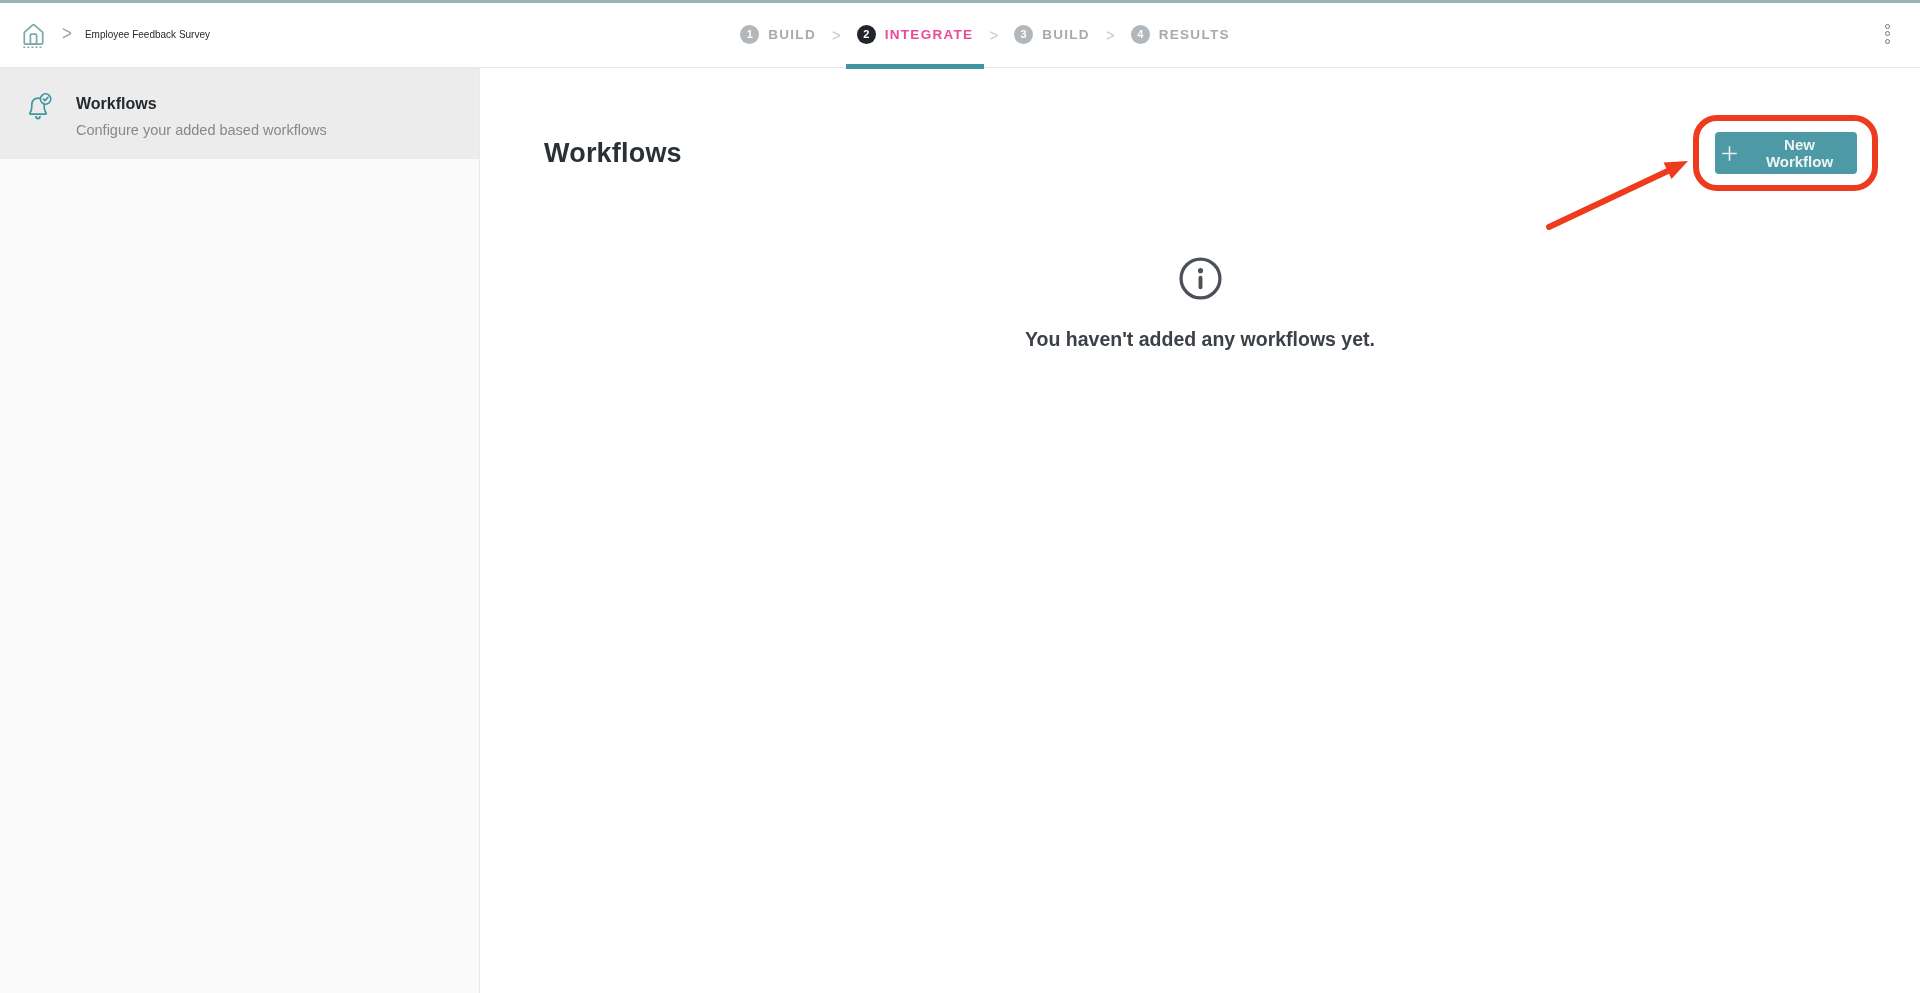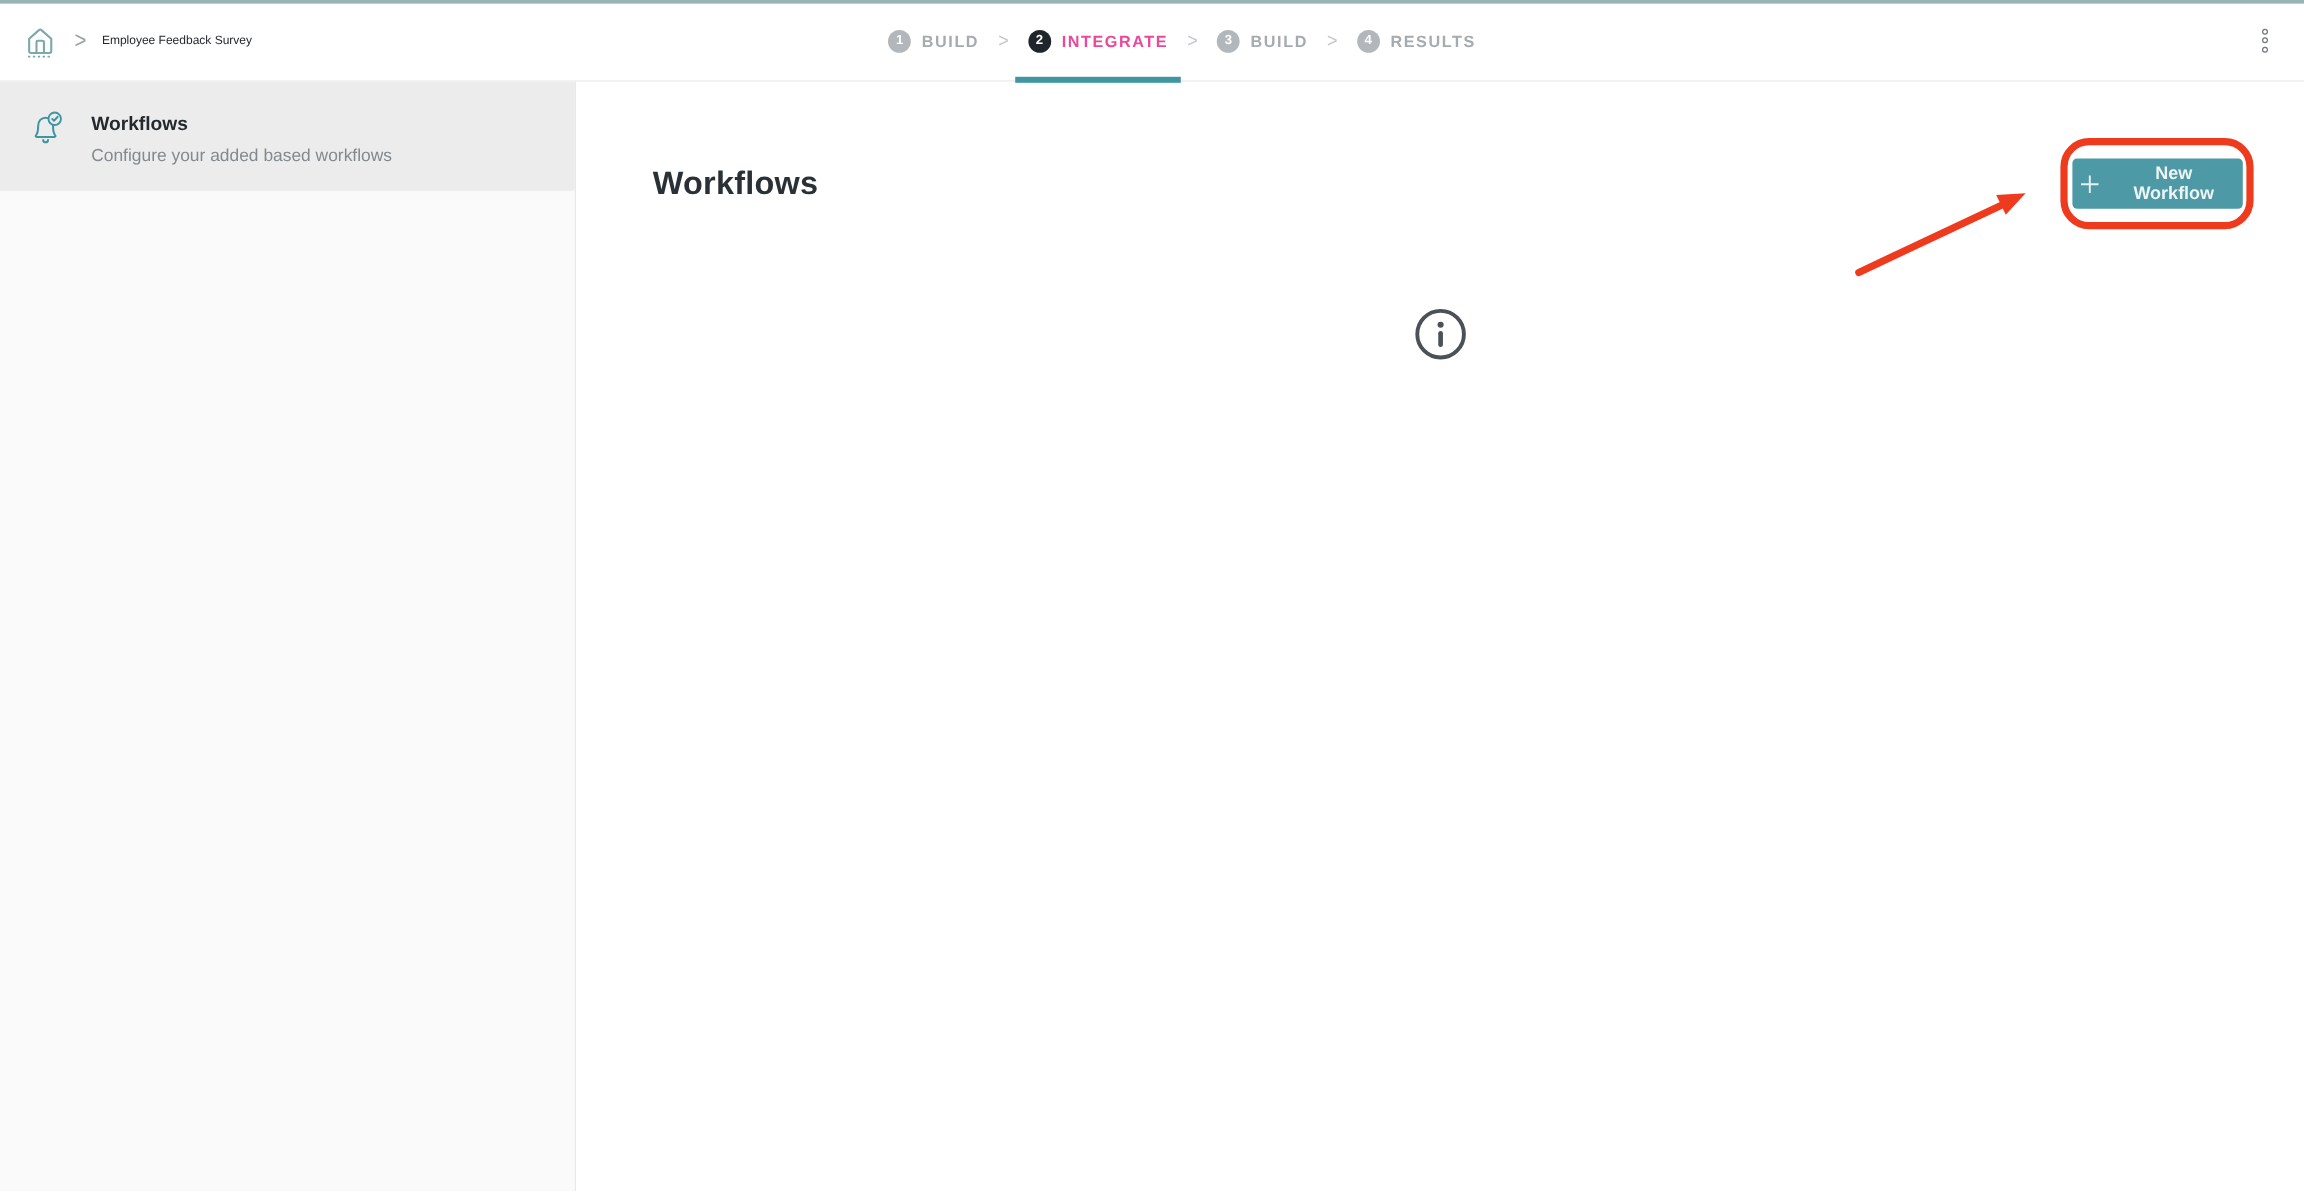--- a/index.html
+++ b/index.html
@@ -40,21 +40,21 @@
   .side-texts { display:flex; flex-direction:column; }
   .side-title { font-size:16px; font-weight:bold; color:#24292d; margin:5px 0 9px 0; }
   .side-sub { font-size:14.5px; color:#84898d; }
 
   
   .content { position:absolute; top:68px; left:480px; right:0; bottom:0; background:#ffffff; }
   .page-head { position:absolute; top:47px; left:64px; right:42px; height:76px;
                display:flex; align-items:center; justify-content:space-between; }
   .page-title { font-size:27px; font-weight:bold; color:#2a3136; margin:0; letter-spacing:.2px; }
 
-  .annotation-ring { position:relative; width:161px; height:76px; border:6px solid #ee3a1d;
+  .annotation-ring { position:relative; width:185px; height:76px; border:6px solid #ee3a1d;
                      border-radius:24px; display:flex; align-items:center; justify-content:center; }
   .btn-new { width:142px; height:42px; background:#4d99a5; border:none; border-radius:4px;
              color:#eef4f4; font-size:15px; font-weight:bold; font-family:inherit;
              display:flex; align-items:center; justify-content:center; gap:11px; cursor:pointer; }
   .arrow-svg { position:absolute; left:1055px; top:85px; width:170px; height:110px; pointer-events:none; }
 
   .empty { position:absolute; top:188px; left:0; width:100%; text-align:center; }
   .empty-msg { margin-top:23px; font-size:19.5px; font-weight:bold; color:#3b4147; }
 </style>
 </head>
@@ -147,16 +147,17 @@
     </svg>
 
     <div class="empty">
       <span style="display:inline-block;">
         <svg width="45" height="45" viewBox="0 0 44 44" fill="none">
           <circle cx="22" cy="22" r="19" stroke="#4b5156" stroke-width="3.2"></circle>
           <circle cx="22" cy="14.3" r="2.5" fill="#4b5156"></circle>
           <rect x="20.1" y="19.3" width="3.8" height="13.2" rx="1.9" fill="#4b5156"></rect>
         </svg>
       </span>
+      <div class="empty-msg">You haven't added any workflows yet.</div>
     </div>
 
   </main>
 </div>
 
 </body></html>

